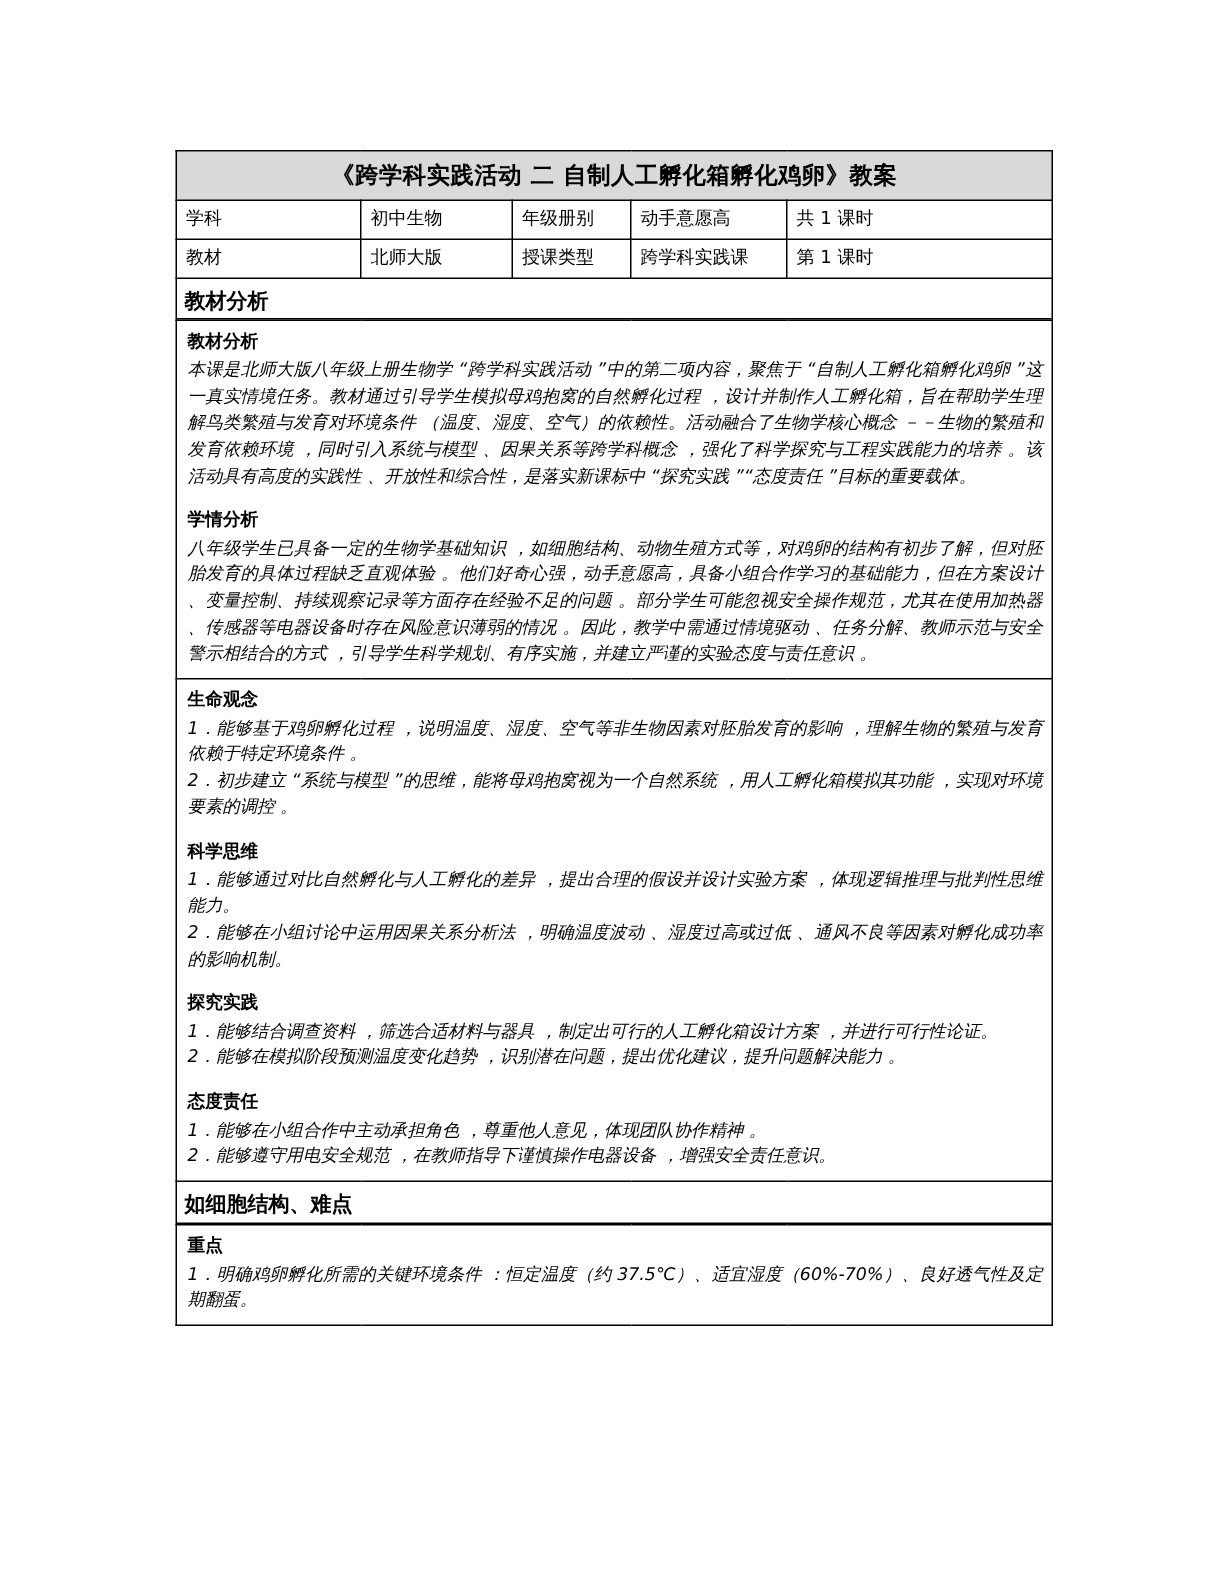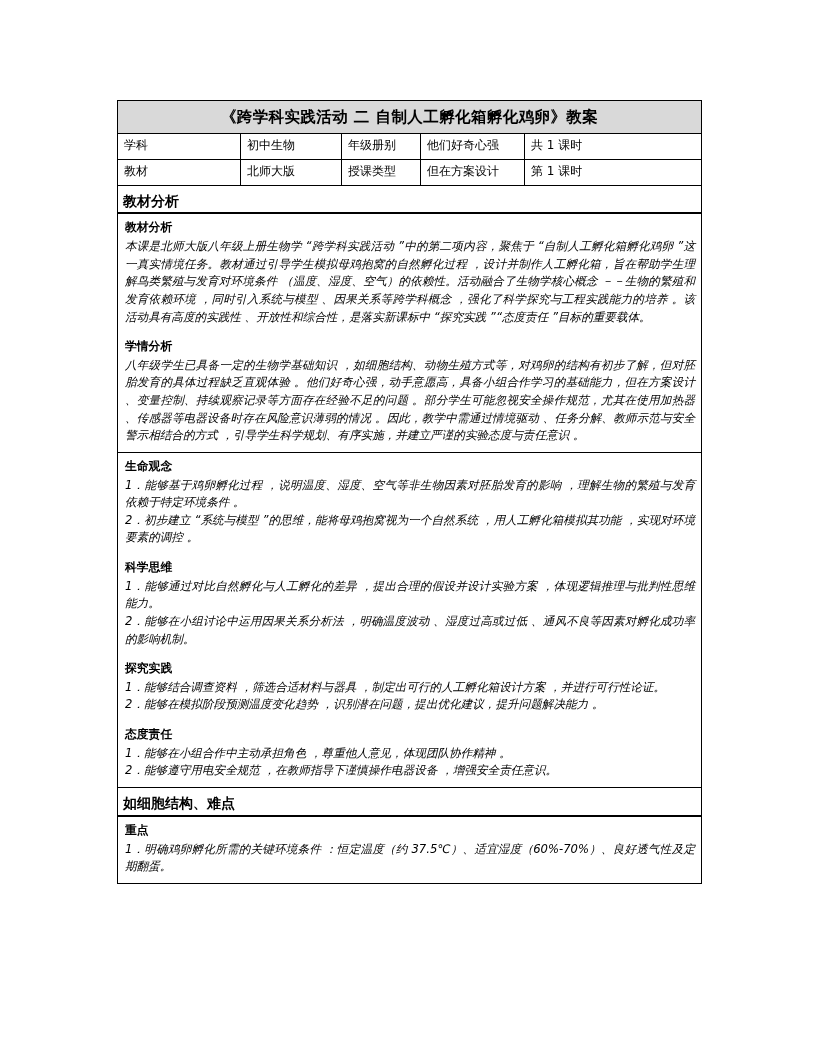--- a/index.html
+++ b/index.html
@@ -105,29 +105,29 @@
       <tr>
         <td class="title-cell" colspan="5">
           <div class="title-text">《跨学科实践活动 二 自制人工孵化箱孵化鸡卵》教案</div>
         </td>
       </tr>
 
       <tr>
         <td class="meta-cell">学科</td>
         <td class="meta-cell">初中生物</td>
         <td class="meta-cell">年级册别</td>
-        <td class="meta-cell">他们好奇心强</td>
+        <td class="meta-cell">动手意愿高</td>
         <td class="meta-cell">共 1 课时</td>
       </tr>
 
       <tr>
         <td class="meta-cell">教材</td>
         <td class="meta-cell">北师大版</td>
         <td class="meta-cell">授课类型</td>
-        <td class="meta-cell">但在方案设计</td>
+        <td class="meta-cell">跨学科实践课</td>
         <td class="meta-cell">第 1 课时</td>
       </tr>
 
       <tr>
         <td class="section-band-cell" colspan="5">
           <div class="section-band">教材分析</div>
         </td>
       </tr>
       <tr>
         <td class="body-cell" colspan="5">

